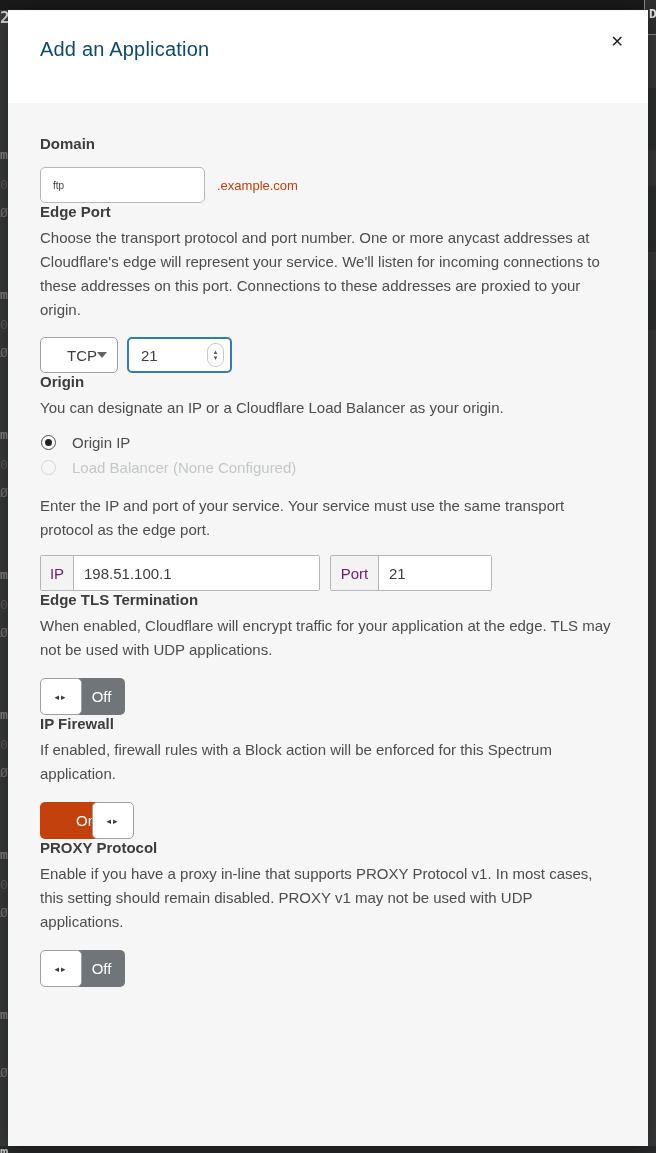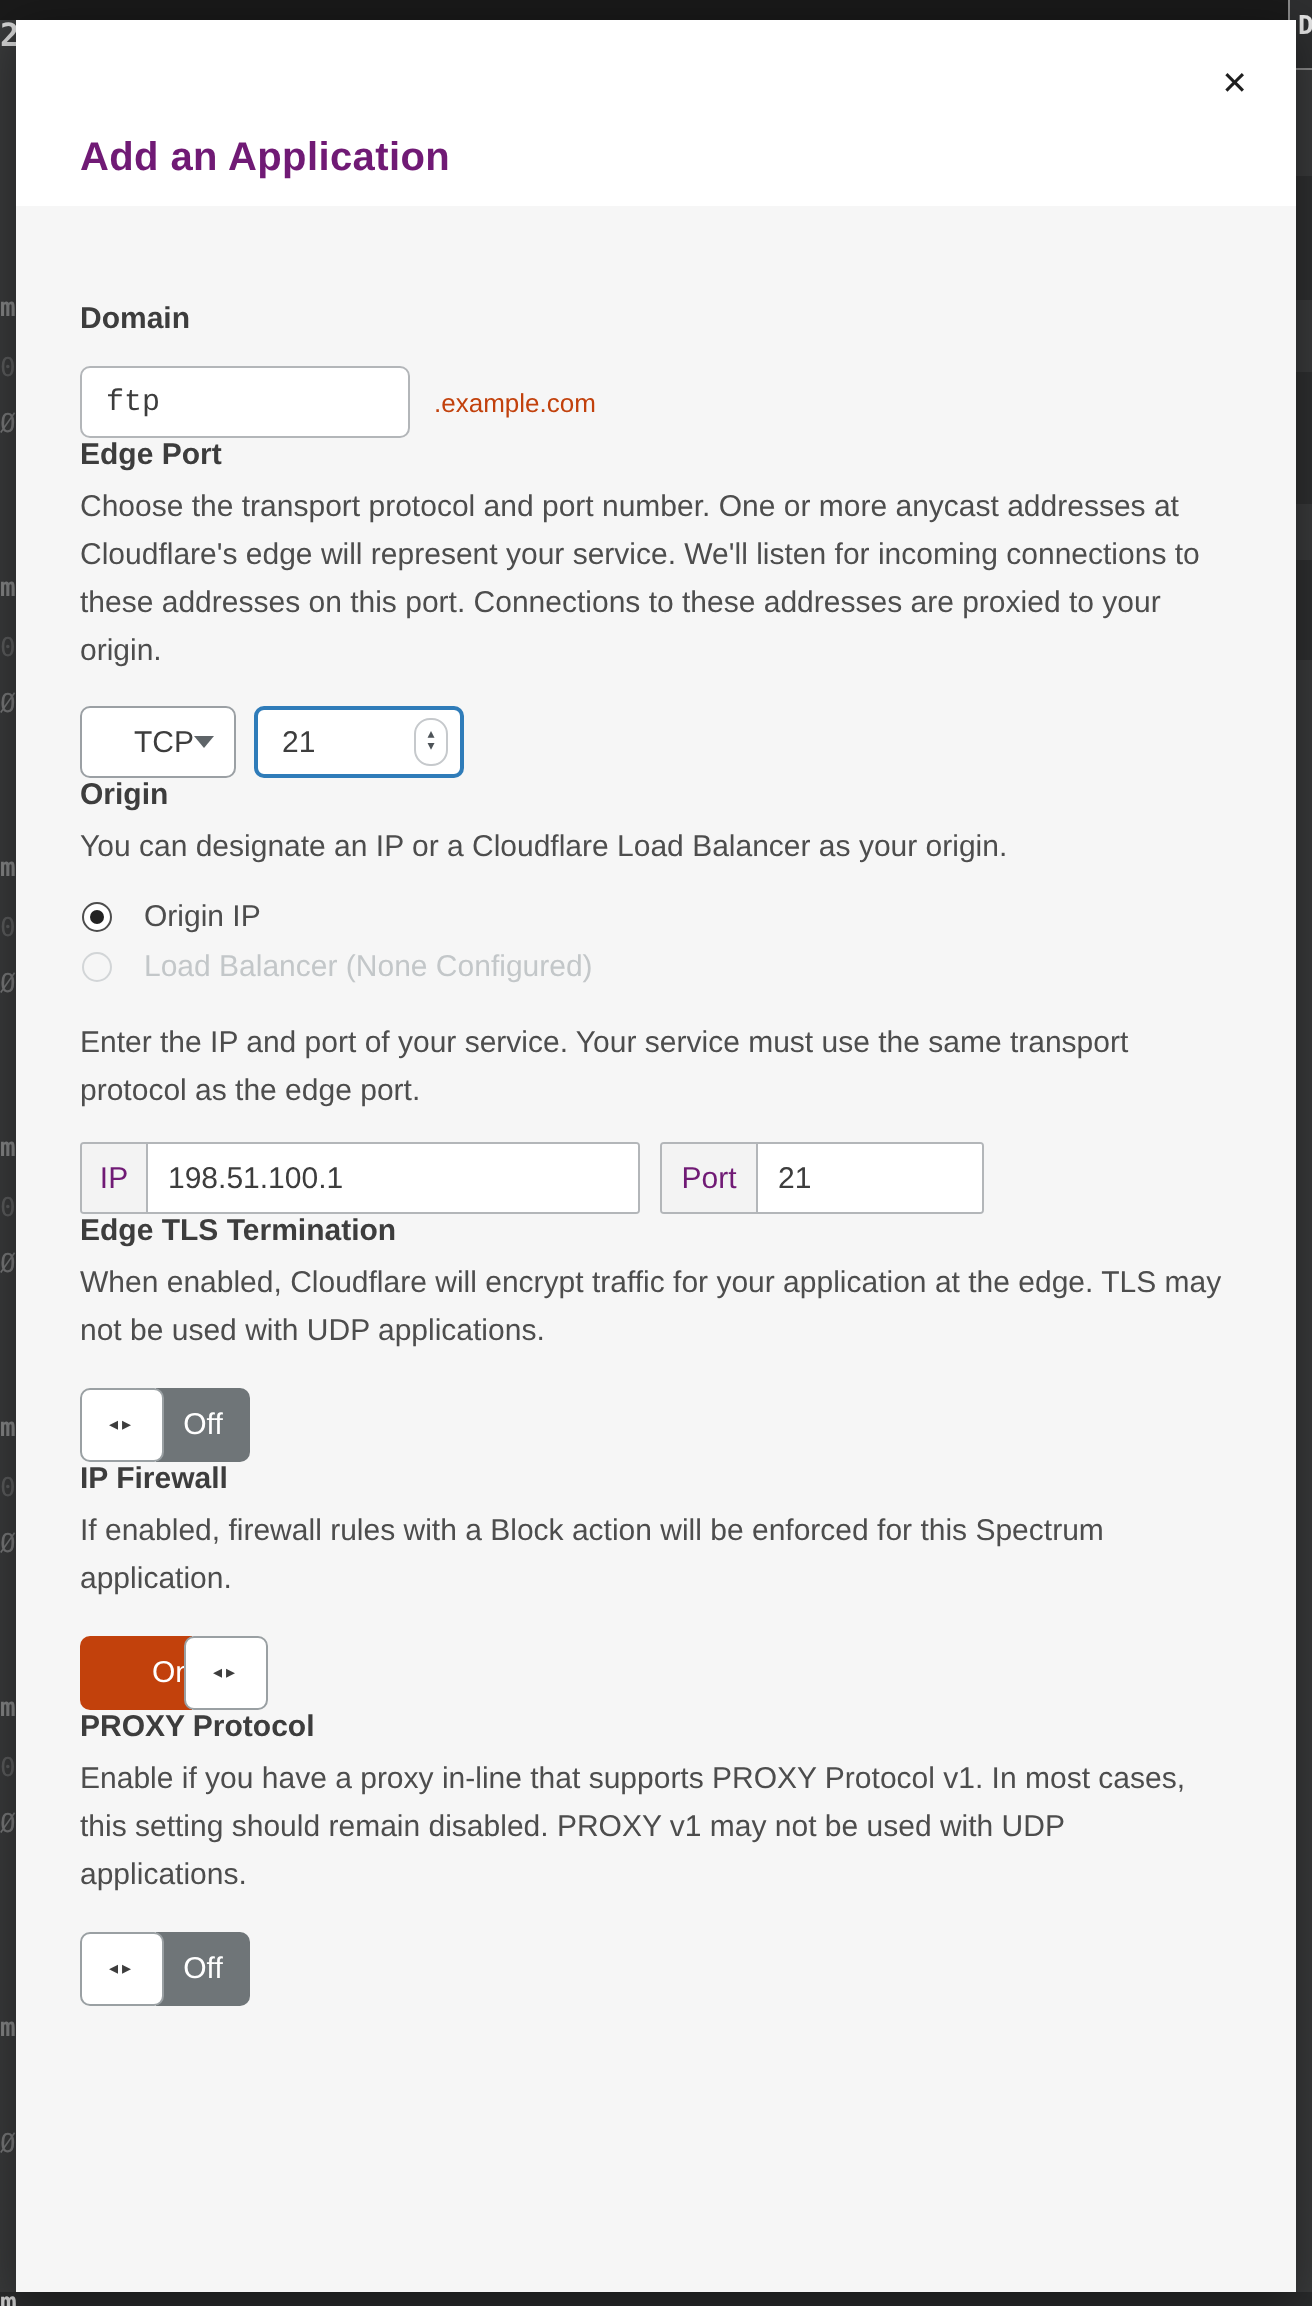--- a/index.html
+++ b/index.html
@@ -46,41 +46,41 @@
   .modal{
     position:absolute;left:8px;top:10px;width:640px;height:1136px;
     background:#f6f6f6;box-shadow:0 6px 24px rgba(0,0,0,.45);
     display:flex;flex-direction:column;
   }
   .modal-header{
     position:relative;background:#ffffff;height:93px;flex:0 0 auto;
     padding:0 32px;box-sizing:border-box;
   }
   .modal-title{
-    margin:0;padding-top:58px;font-size:20px;font-weight:700;color:#701a75;letter-spacing:.2px;
+    margin:0;padding-top:28px;font-size:20px;font-weight:400;color:#0c4a6e;letter-spacing:.2px;
   }
   .close-btn{
     position:absolute;top:20px;right:20px;border:0;background:transparent;cursor:pointer;
     font-size:16px;font-weight:bold;color:#1f1f1f;line-height:16px;padding:4px;
     font-family:"DejaVu Sans", sans-serif;
   }
   .modal-body{
     flex:1 1 auto;padding:32px 32px 33px;box-sizing:border-box;color:#4d4d4d;
   }
   .field{}
-  .field:first-child{margin-top:16px;}
+  .field:first-child{margin-top:0;}
   .field-label{margin:0 0 6px;font-size:15px;font-weight:bold;color:#3d3d3d;}
   .field-desc{margin:0;font-size:15px;line-height:24px;color:#4d4d4d;max-width:576px;}
   .control-row{display:flex;align-items:center;margin-top:15px;}
 
   
   .text-input{
     height:36px;box-sizing:border-box;border:1px solid #b3b6b9;border-radius:5px;
-    background:#fff;font-size:15px;color:#3d3d3d;padding:0 12px;outline:none;
-    font-family:Liberation Mono, monospace;
+    background:#fff;font-size:10px;color:#3d3d3d;padding:0 12px;outline:none;
+    font-family:Liberation Sans, sans-serif;
   }
   .domain-input{width:165px;}
   .suffix{margin-left:12px;font-size:13px;color:#c2410c;}
 
   
   .select-box{
     width:78px;height:36px;box-sizing:border-box;border:1px solid #9ba0a4;border-radius:5px;
     background:#fff;display:flex;align-items:center;padding:0 10px;cursor:pointer;
   }
   .select-box .sel-val{font-size:15px;color:#3d3d3d;flex:1;text-align:right;}

